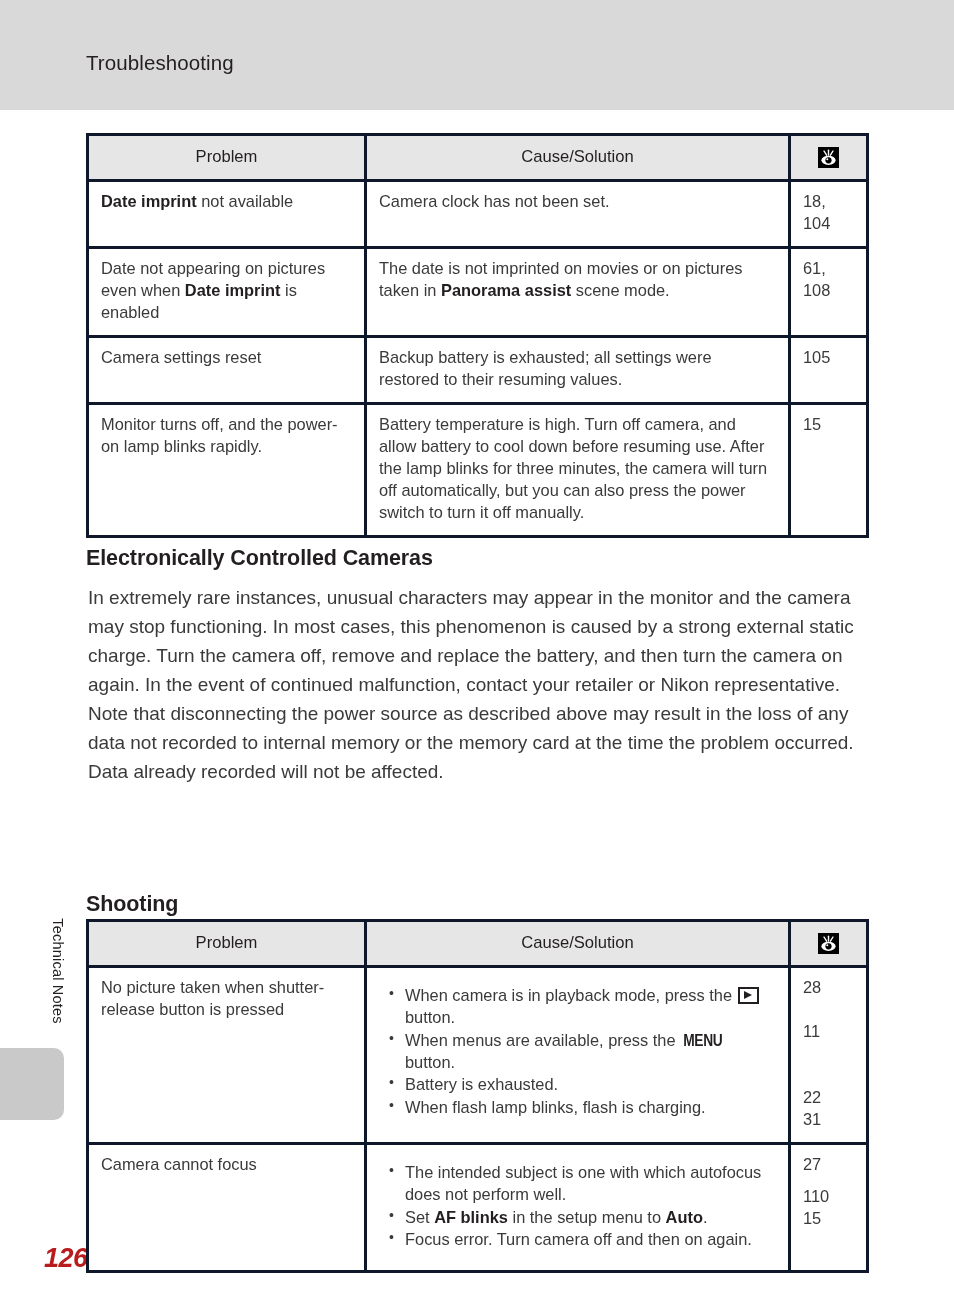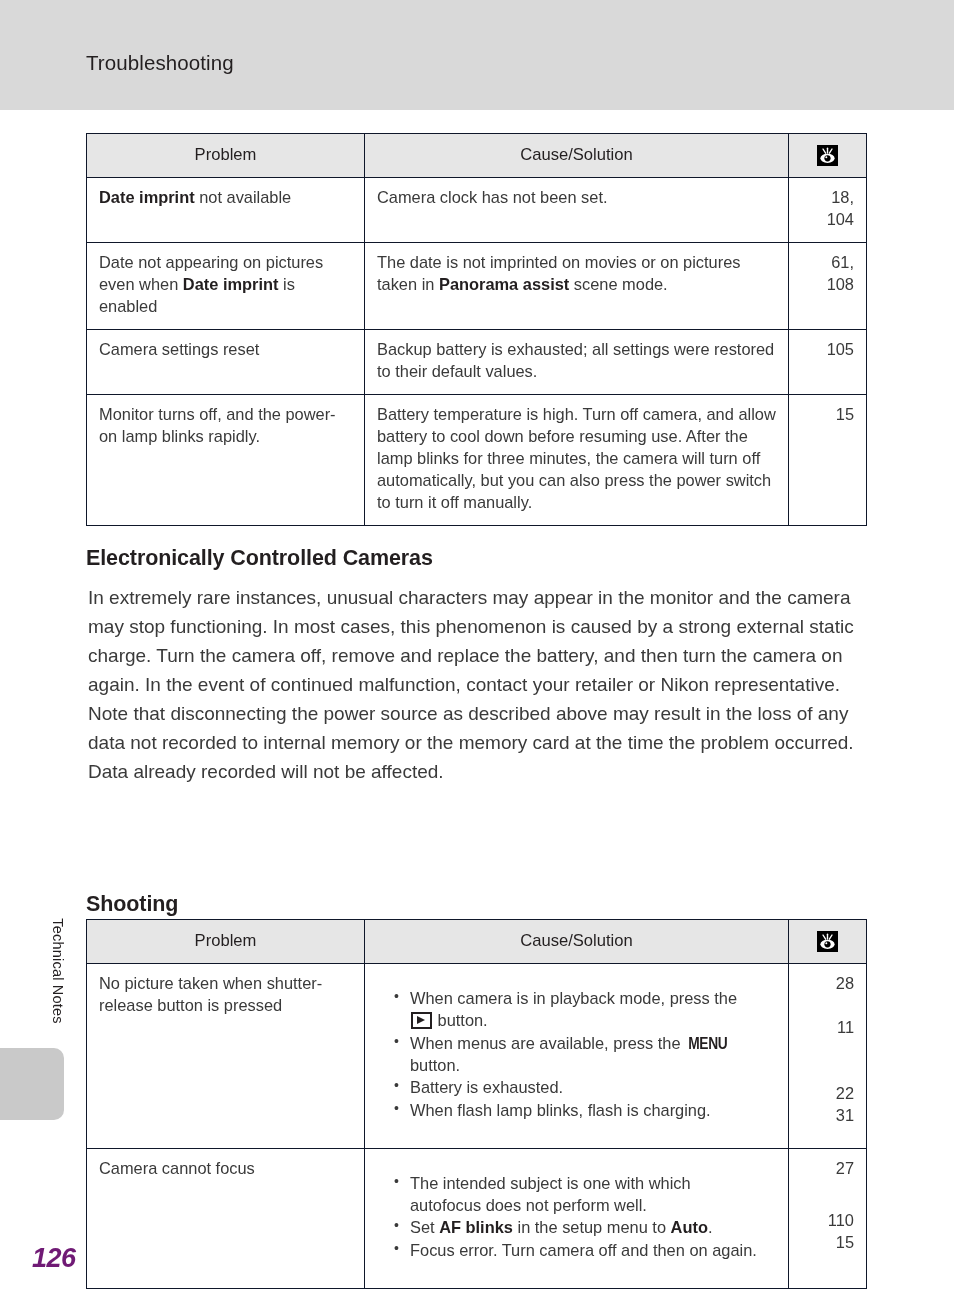--- a/index.html
+++ b/index.html
@@ -53,68 +53,68 @@
     text-align: center;
     font-size: 14.5px;
     color: #231f20;
     transform: rotate(90deg);
     transform-origin: center center;
     white-space: nowrap;
     letter-spacing: 0.2px;
   }
   .page-number {
     position: absolute;
-    left: 32px;
+    left: 44px;
     top: 1243px;
     font-size: 27px;
     font-style: italic;
     font-weight: bold;
-    color: #701a75;
+    color: #b91c1c;
     letter-spacing: -0.5px;
   }
 
   
   table.tbl {
     border-collapse: collapse;
     width: 780px;
     table-layout: fixed;
     font-size: 16.4px;
     line-height: 1.34;
     color: #3a3a3a;
   }
   table.tbl td, table.tbl th {
-    border: 1px solid #0f172a;
+    border: 3px solid #0f172a;
     vertical-align: top;
     padding: 9px 12px 11px 12px;
     font-weight: normal;
   }
   table.tbl thead th {
     background: #e6e6e6;
     text-align: center;
     padding: 10px 6px 11px 6px;
     color: #231f20;
     font-size: 16.6px;
     vertical-align: middle;
   }
   .col-problem { width: 278px; }
   .col-cause   { width: 424px; }
   .col-ref     { width: 78px; }
   td.ref {
-    text-align: right;
+    text-align: left;
     padding-left: 4px;
     padding-right: 4px;
     color: #3a3a3a;
   }
   td.ref .refline { display: block; }
   b, strong { color: #231f20; font-weight: bold; }
 
   
   ul.blist {
     list-style: none;
-    margin: 15px;
+    margin: 8px;
     padding: 0;
   }
   ul.blist > li {
     position: relative;
     padding-left: 18px;
     margin: 0 0 0.5px 0;
   }
   ul.blist > li::before {
     content: "\2022";
     position: absolute;
@@ -236,21 +236,21 @@
       </tr>
       <tr>
         <td><span>Date not appearing on pictures even when </span><b>Date imprint</b><span> is enabled</span></td>
         <td><span>The date is not imprinted on movies or on pictures taken in </span><b>Panorama assist</b><span> scene mode.</span></td>
         <td class="ref">
           <span class="refline">61, 108</span>
         </td>
       </tr>
       <tr>
         <td>Camera settings reset</td>
-        <td>Backup battery is exhausted; all settings were restored to their default values.</td>
+        <td>Backup battery is exhausted; all settings were restored to their resuming values.</td>
         <td class="ref">
           <span class="refline">105</span>
         </td>
       </tr>
       <tr>
         <td>Monitor turns off, and the power-on lamp blinks rapidly.</td>
         <td>Battery temperature is high. Turn off camera, and allow battery to cool down before resuming use. After the lamp blinks for three minutes, the camera will turn off automatically, but you can also press the power switch to turn it off manually.</td>
         <td class="ref">
           <span class="refline">15</span>
         </td>
@@ -312,19 +312,19 @@
         <td>Camera cannot focus</td>
         <td>
           <ul class="blist">
             <li>The intended subject is one with which autofocus does not perform well.</li>
             <li><span>Set </span><b>AF blinks</b><span> in the setup menu to </span><b>Auto</b><span>.</span></li>
             <li>Focus error. Turn camera off and then on again.</li>
           </ul>
         </td>
         <td class="ref">
           <span class="refline">27</span>
-          <span class="refline" style="margin-top:30px">110</span>
+          <span class="refline" style="margin-top:10px">110</span>
           <span class="refline">15</span>
         </td>
       </tr>
     </tbody>
   </table>
 </div>
 
 </body></html>

